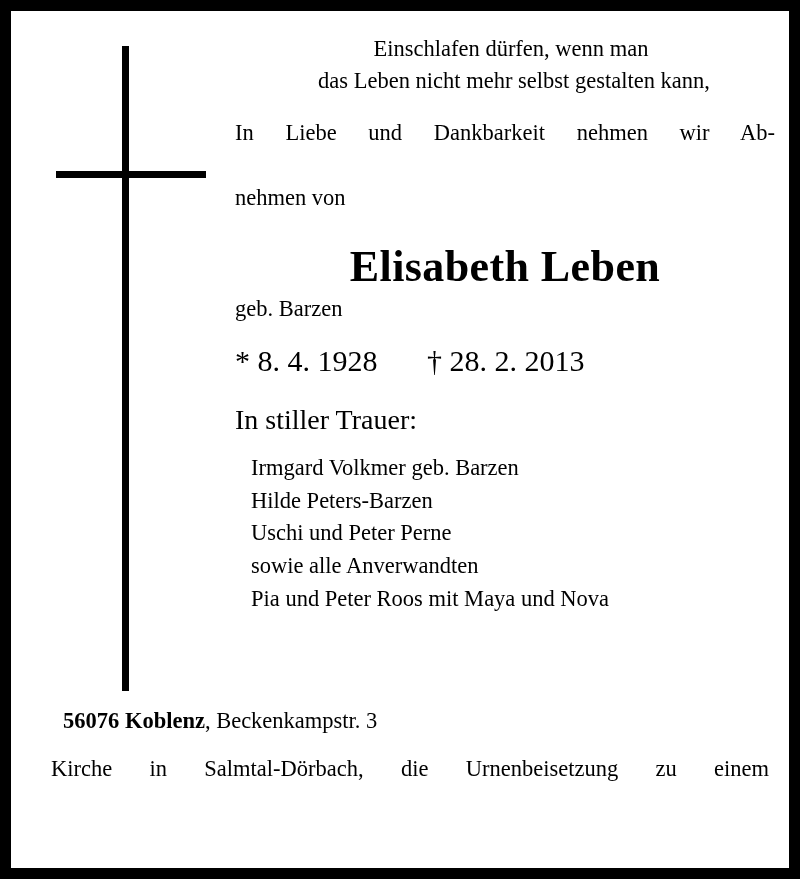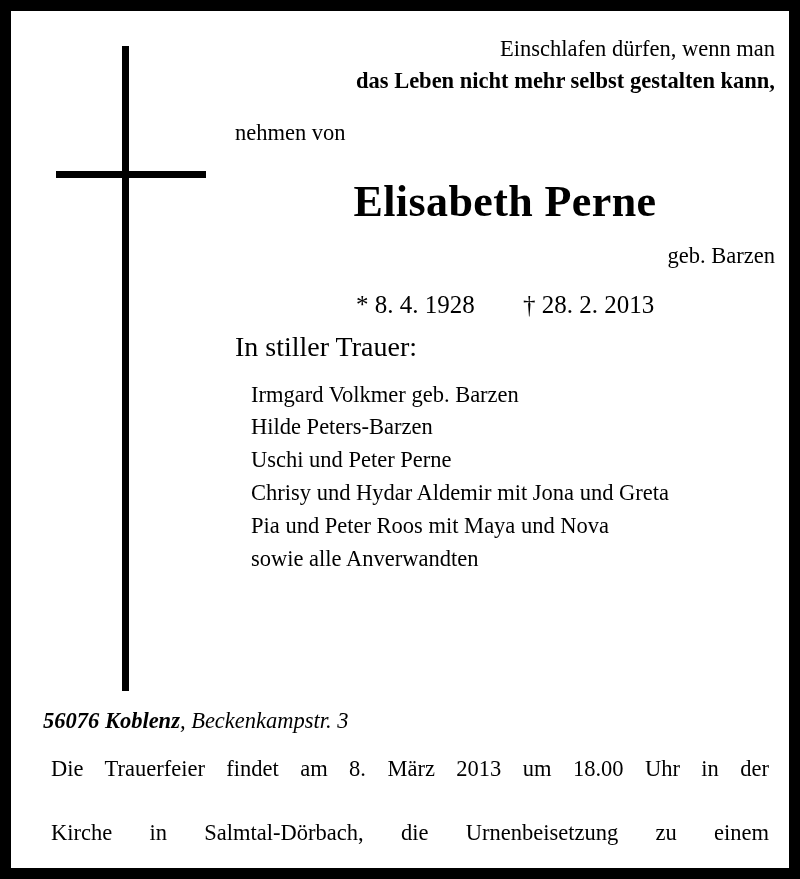--- a/index.html
+++ b/index.html
@@ -58,25 +58,25 @@
   .content {
     position: absolute;
     left: 224px;
     top: 22px;
     width: 540px;
   }
 
   .verse {
     font-size: 22.5px;
     line-height: 1.42;
-    text-align: right;
+    text-align: center;
     margin: 0 0 20px 0;
   }
   .verse .l1 { display: block; padding-left: 12px; }
-  .verse .l2 { display: block; padding-left: 18px; font-weight: bold; }
+  .verse .l2 { display: block; padding-left: 18px; }
   .verse .l3 { display: block; padding-left: 18px; }
 
   .intro {
     font-size: 22.5px;
     line-height: 1.45;
     text-align: justify;
     margin: 0 0 10px 0;
   }
   .intro .j {
     display: block;
@@ -90,50 +90,49 @@
 
   .name {
     font-size: 44px;
     font-weight: bold;
     text-align: center;
     margin: 26px 0 4px 0;
     letter-spacing: 0.4px;
   }
   .maiden {
     font-size: 22.5px;
-    text-align: right;
-    margin: 16px 0 22px 0;
+    text-align: left;
+    margin: 4px 0 22px 0;
   }
   .dates {
-    font-size: 25px;
-    text-align: center;
-    margin: 0 0 12px 0;
+    font-size: 30px;
+    text-align: left;
+    margin: 0 0 26px 0;
   }
   .dates .born { margin-right: 42px; }
 
   .mourn-title {
     font-size: 28px;
     margin: 0 0 14px 0;
   }
   .mourners {
     list-style: none;
     margin: 16px;
     padding: 0 0 0 0;
     font-size: 22.5px;
     line-height: 1.46;
   }
   .mourners li { padding-left: 0px; }
 
   .address {
     position: absolute;
-    left: 32px;
+    left: 52px;
     top: 697px;
     width: 720px;
     font-size: 22.5px;
-    font-style: italic;
   }
   .address .city { font-weight: bold; }
 
   .service {
     position: absolute;
     left: 40px;
     top: 742px;
     width: 718px;
     font-size: 22.5px;
     line-height: 1.42;
@@ -158,47 +157,46 @@
     </div>
 
     <div class="content">
 
       <div class="verse">
         <span class="l1">Einschlafen dürfen, wenn man</span>
         <span class="l2">das Leben nicht mehr selbst gestalten kann,</span>
       </div>
 
       <div class="intro">
+        <span class="j">In Liebe und Dankbarkeit nehmen wir Ab-</span>
         <span>nehmen von</span>
       </div>
 
-      <div class="name">Elisabeth Perne</div>
+      <div class="name">Elisabeth Leben</div>
       <div class="maiden">geb. Barzen</div>
 
       <div class="dates">
         <span class="born">* 8. 4. 1928</span>
         <span class="died">† 28. 2. 2013</span>
       </div>
 
       <div class="mourn-title">In stiller Trauer:</div>
       <ul class="mourners">
         <li>Irmgard Volkmer geb. Barzen</li>
         <li>Hilde Peters-Barzen</li>
         <li>Uschi und Peter Perne</li>
-        <li>Chrisy und Hydar Aldemir mit Jona und Greta</li>
+        <li>sowie alle Anverwandten</li>
         <li>Pia und Peter Roos mit Maya und Nova</li>
-        <li>sowie alle Anverwandten</li>
       </ul>
 
     </div>
 
     <div class="address">
       <span class="city">56076 Koblenz</span><span class="street">, Beckenkampstr. 3</span>
     </div>
 
     <div class="service">
-      <p>Die Trauerfeier findet am 8. März 2013 um 18.00 Uhr in der</p>
       <p>Kirche in Salmtal-Dörbach, die Urnenbeisetzung zu einem</p>
 
     </div>
 
   </div>
 </div>
 
 </body></html>

